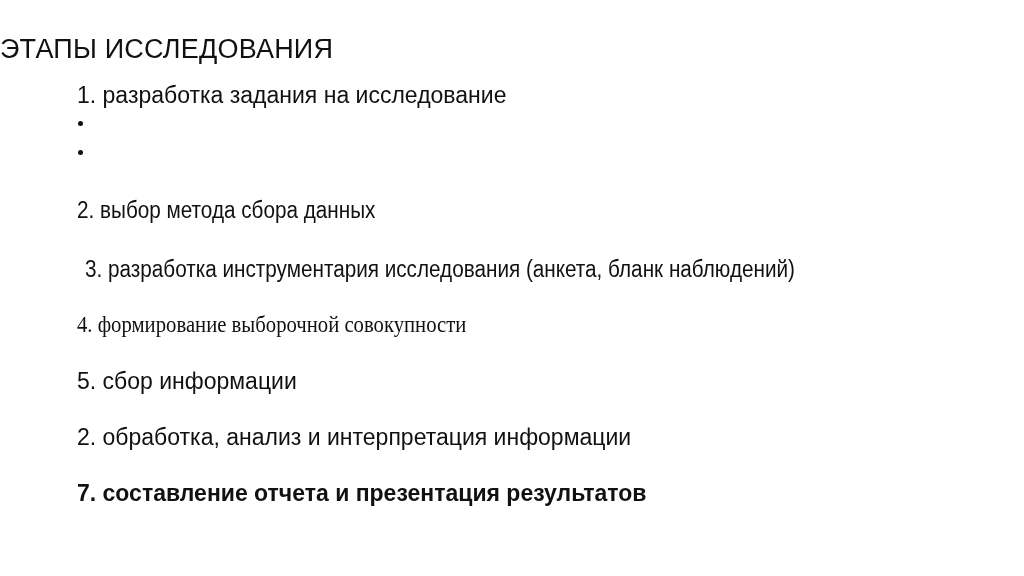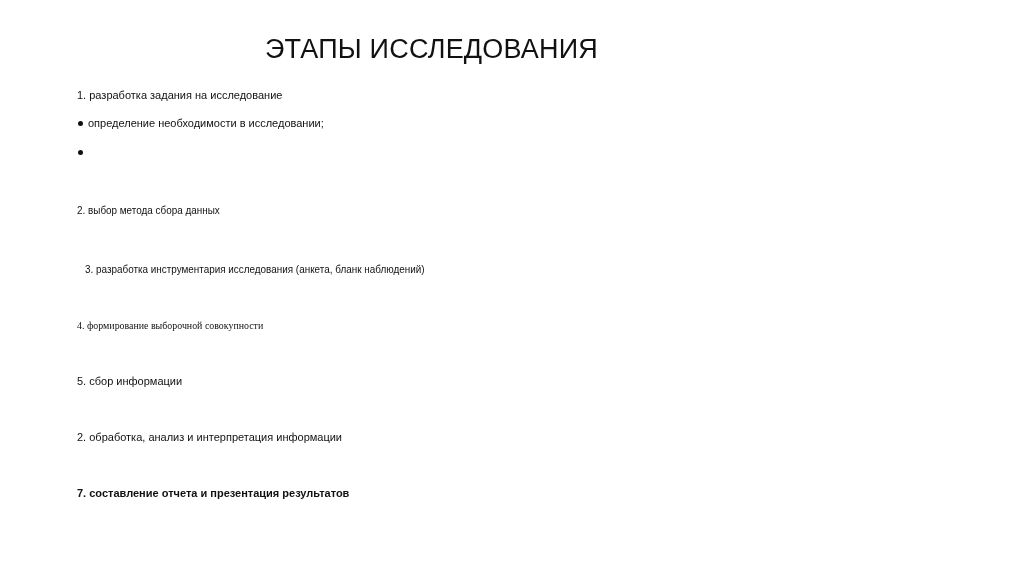--- a/index.html
+++ b/index.html
@@ -13,30 +13,29 @@
       position: relative;
       overflow: hidden;
       font-family: "Liberation Sans", "DejaVu Sans", sans-serif;
       color: #111111;
     }
     .slide-title {
       position: absolute;
       left: 0;
       top: 34px;
       width: 863px;
-      text-align: center;
       font-size: 27px;
       letter-spacing: 0.2px;
       color: #111111;
       white-space: nowrap;
     }
     .line {
       position: absolute;
       left: 77px;
-      font-size: 11px;
+      font-size: 23px;
       white-space: nowrap;
       color: #111111;
       line-height: 22px;
     }
     .bullet-line {
       left: 78px;
     }
     .bullet-dot {
       display: inline-block;
       width: 5px;
@@ -56,21 +55,21 @@
   </style>
 </head>
 <body>
 
 <div>
   <div class="slide-title">ЭТАПЫ ИССЛЕДОВАНИЯ</div>
 
   <div class="line" style="top:84px;">1. разработка задания на исследование</div>
 
   <div class="line bullet-line" style="top:112px;">
-    <span class="bullet-dot"></span><span>определение необходимости в исследовании;</span>
+    <span class="bullet-dot"></span>
   </div>
 
   <div class="line bullet-line" style="top:141px;">
     <span class="bullet-dot"></span>
   </div>
 
   <div class="line" style="top:199px;text-align:right;">
     <span class="condensed">2. выбор метода сбора данных</span>
   </div>
 

